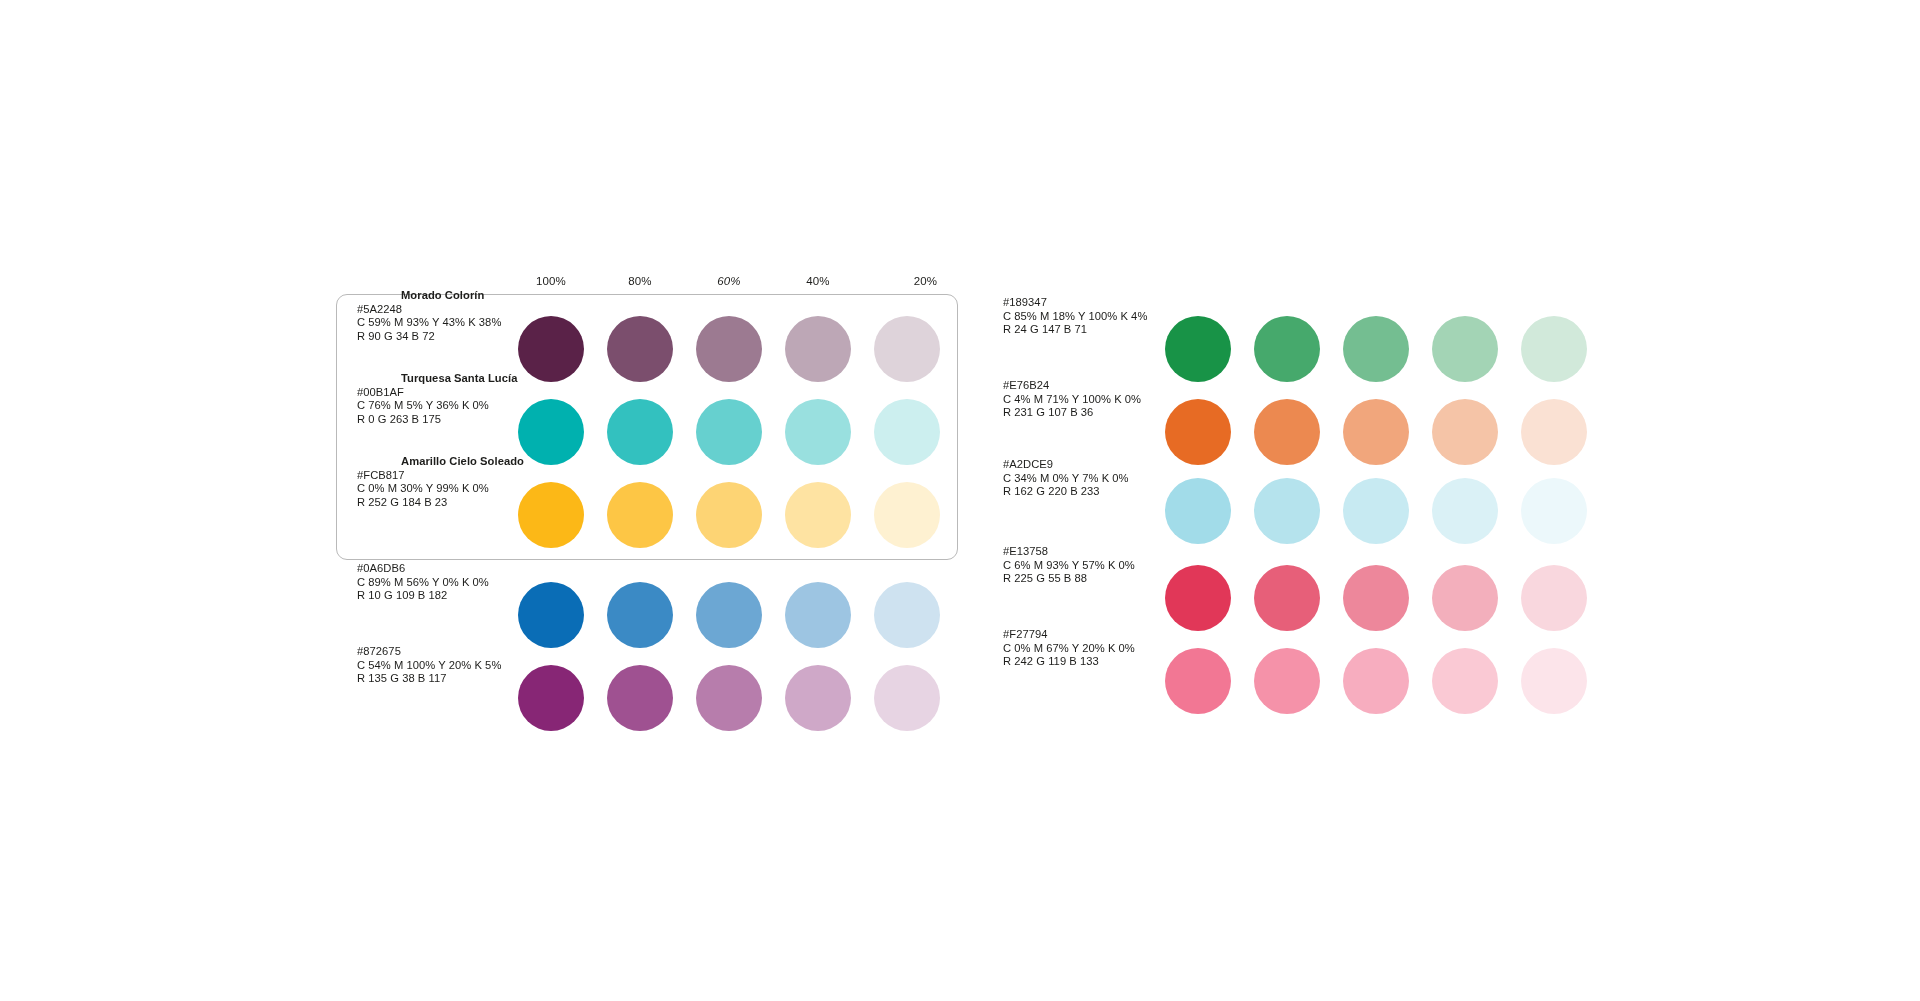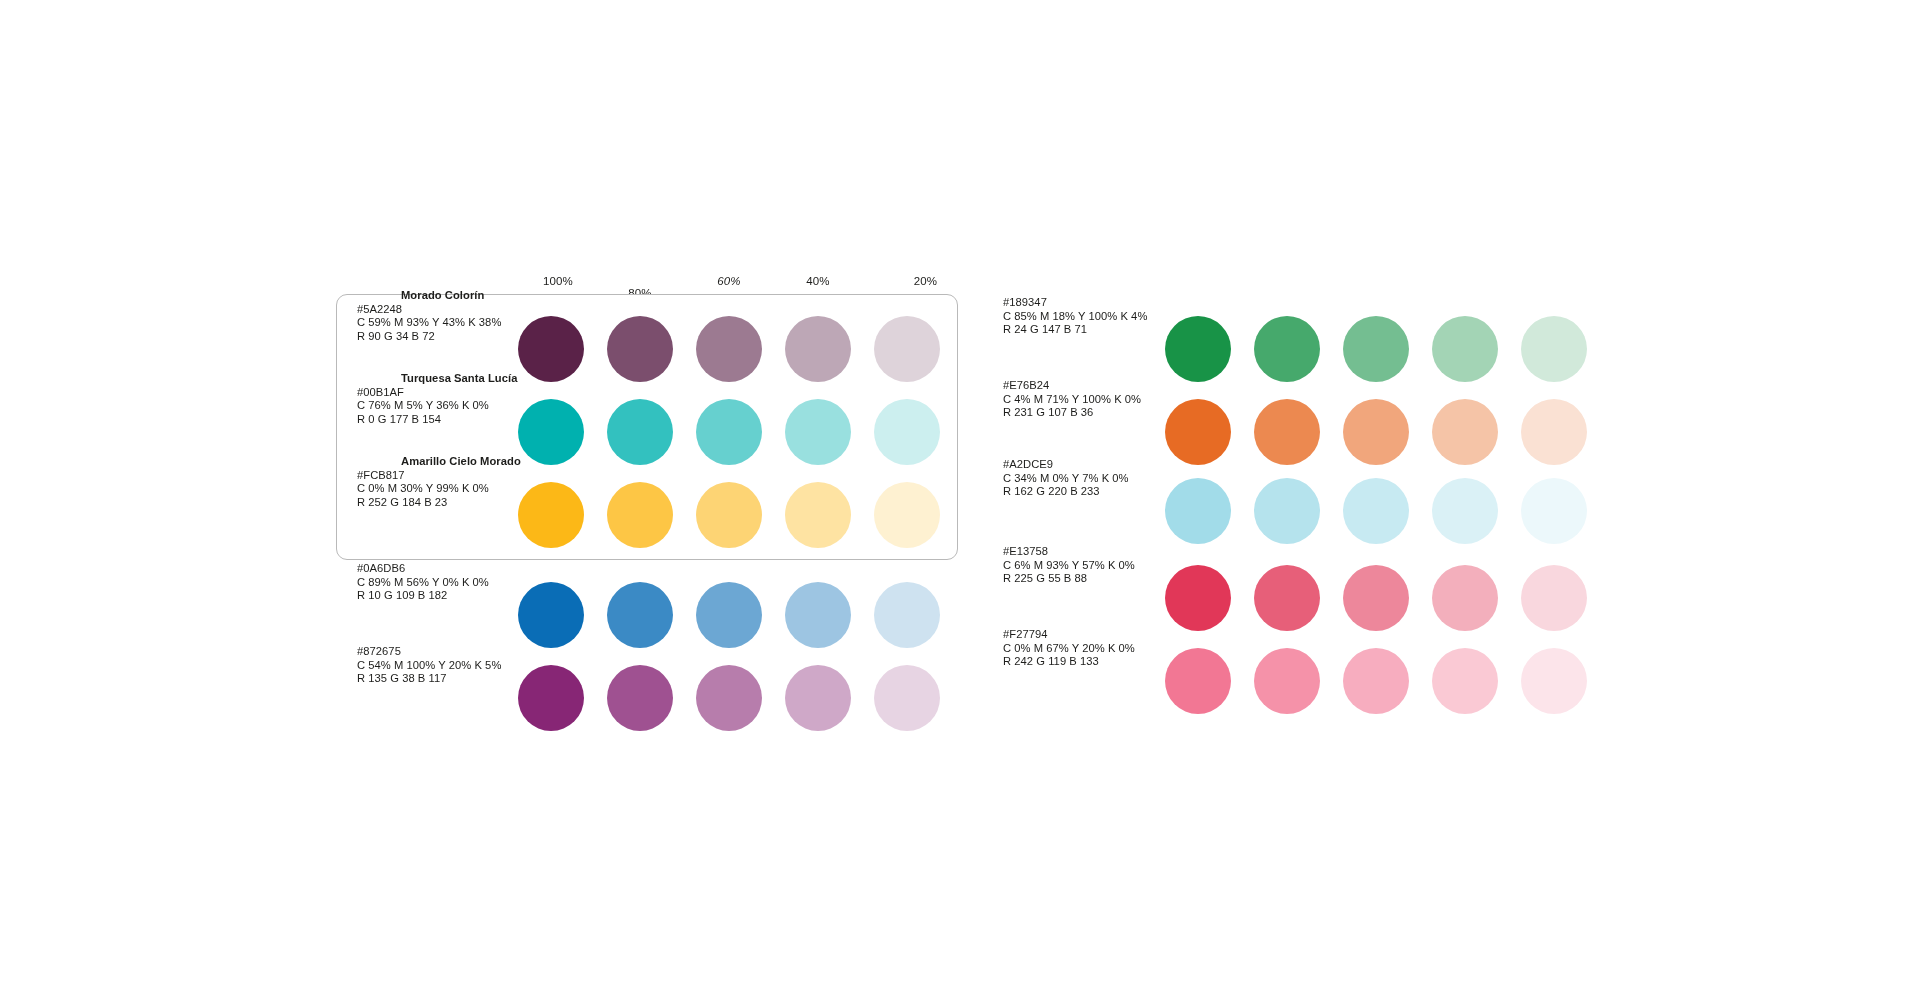--- a/index.html
+++ b/index.html
@@ -114,22 +114,22 @@
     top: 50%;
     transform: translateY(-50%);
   }
 </style>
 </head>
 <body>
 
 <div id="stage">
 
   <div class="pct-header">
-      <div class="pct-label" style="left: 10px; text-align: center;">100%</div>
-      <div class="pct-label" style="left: 92px; margin-top: 12px;">80%</div>
+      <div class="pct-label" style="left: 3px; text-align: center;">100%</div>
+      <div class="pct-label" style="left: 92px;">80%</div>
       <div class="pct-label" style="left: 181px; font-style: italic;">60%</div>
       <div class="pct-label" style="left: 270px;">40%</div>
       <div class="pct-label" style="left: 359px; text-align: right;">20%</div>
     </div>
 
   <div class="card"></div>
 
   <div id="rows-layer">
       <div class="row left-row" style="top: 316px; left: 0px; right: 0px;">
         <div class="row-info">
@@ -147,35 +147,35 @@
           <div class="swatch" style="left: 267px; background: rgb(189, 167, 182);"></div>
           <div class="swatch" style="left: 356px; background: rgb(222, 211, 218);"></div>
         </div>
       </div>
       <div class="row left-row" style="top: 399px; left: 0px; right: 0px;">
         <div class="row-info">
           <div class="row-info-inner">
             <div class="row-name">Turquesa Santa Lucía</div>
             <div class="row-hex">#00B1AF</div>
             <div class="row-cmyk">C 76% M 5% Y 36% K 0%</div>
-            <div class="row-rgb">R 0 G 177 B 154</div>
+            <div class="row-rgb">R 0 G 263 B 175</div>
           </div>
         </div>
         <div class="swatch-strip">
           <div class="swatch" style="left: 0px; background: rgb(0, 177, 175);"></div>
           <div class="swatch" style="left: 89px; background: rgb(51, 193, 191);"></div>
           <div class="swatch" style="left: 178px; background: rgb(102, 208, 207);"></div>
           <div class="swatch" style="left: 267px; background: rgb(153, 224, 223);"></div>
           <div class="swatch" style="left: 356px; background: rgb(204, 239, 239);"></div>
         </div>
       </div>
       <div class="row left-row" style="top: 482px; left: 0px; right: 0px;">
         <div class="row-info">
           <div class="row-info-inner">
-            <div class="row-name">Amarillo Cielo Morado</div>
+            <div class="row-name">Amarillo Cielo Soleado</div>
             <div class="row-hex">#FCB817</div>
             <div class="row-cmyk">C 0% M 30% Y 99% K 0%</div>
             <div class="row-rgb">R 252 G 184 B 23</div>
           </div>
         </div>
         <div class="swatch-strip">
           <div class="swatch" style="left: 0px; background: rgb(252, 184, 23);"></div>
           <div class="swatch" style="left: 89px; background: rgb(253, 198, 69);"></div>
           <div class="swatch" style="left: 178px; background: rgb(253, 212, 116);"></div>
           <div class="swatch" style="left: 267px; background: rgb(254, 227, 162);"></div>

